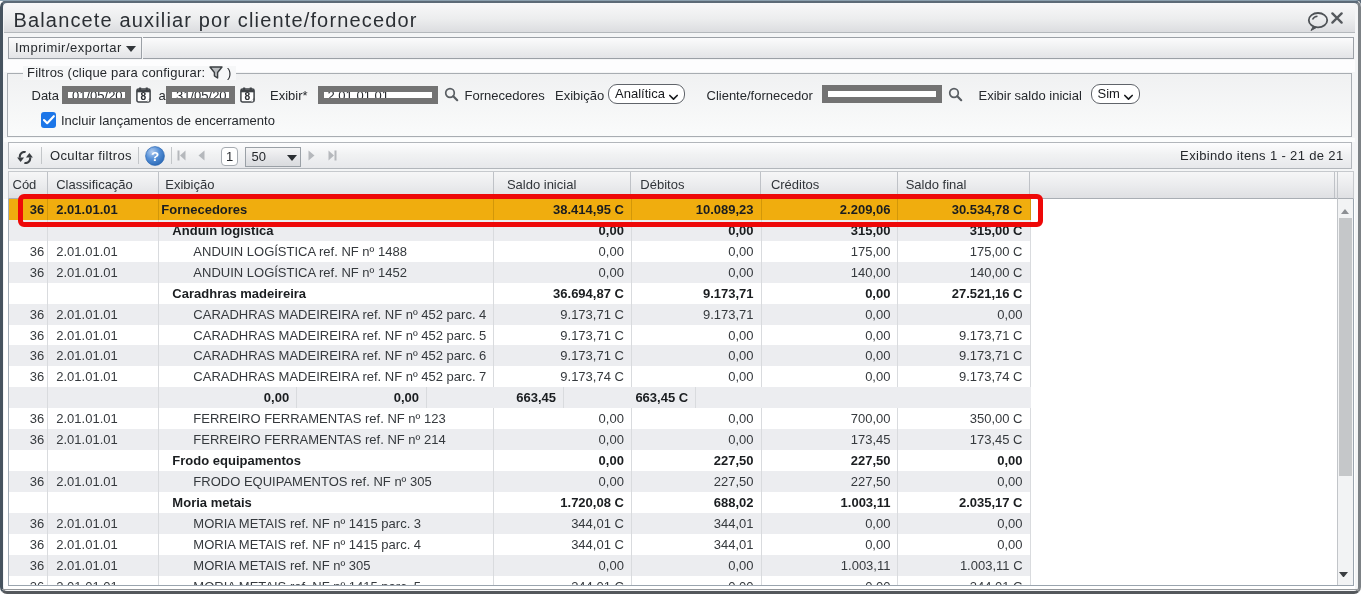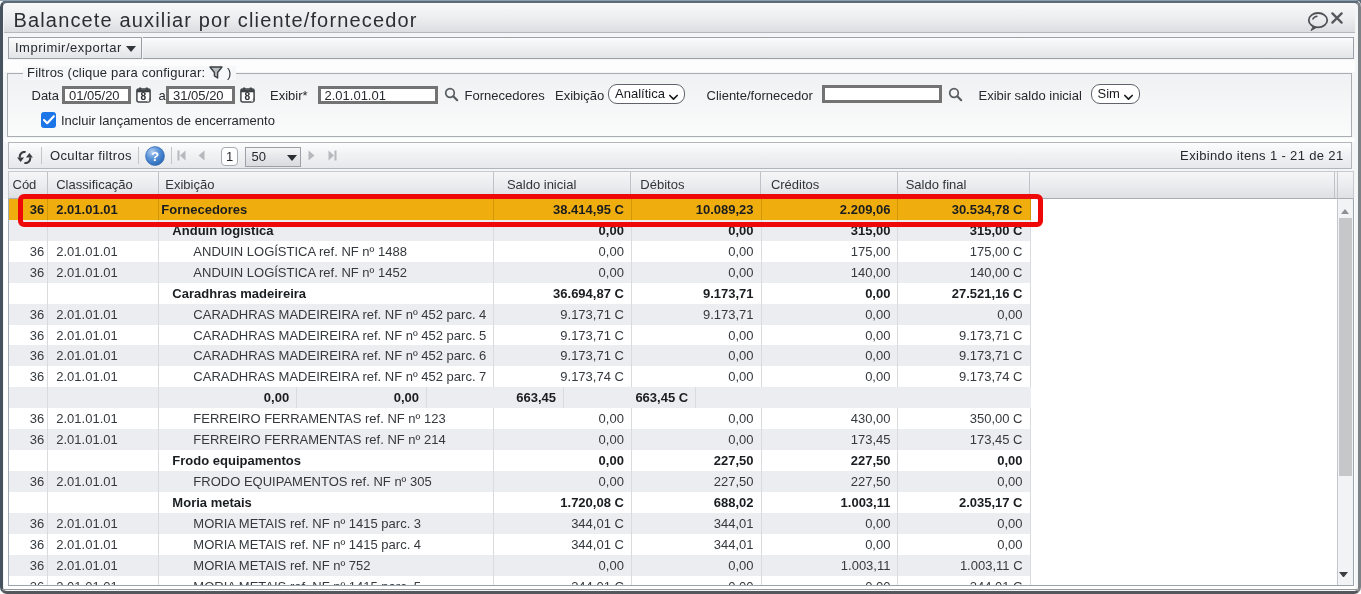--- a/index.html
+++ b/index.html
@@ -21,21 +21,21 @@
 
 #mbtn{position:absolute;left:8px;top:37px;width:134px;height:22px;border:1px solid #9ba0a6;
  background:linear-gradient(#fbfbfc,#eff0f1 50%,#e3e4e7);font-size:13px;letter-spacing:0.5px;color:#26292d;line-height:20px;padding-left:6px}
 #mbar{position:absolute;left:143px;top:37px;width:1210.7px;height:22px;border:1px solid #9ba0a6;border-left:none;
  background:linear-gradient(#fbfbfc,#eff0f1 50%,#e3e4e7)}
 #mbtn .dn{position:absolute;left:117px;top:8px;width:0;height:0;border:5px solid transparent;border-top:6px solid #33373b}
 
 #fset{position:absolute;left:7px;top:72.5px;width:1345px;height:64.5px;border:1px solid #a8adb2;background:linear-gradient(#f0f1f2,#fafbfb)}
 #fleg{position:absolute;left:23px;top:66px;height:14px;background:#f6f7f8;padding:0 4px;font-size:13px;letter-spacing:0.2px;color:#26292d;line-height:14px}
 .flbl{position:absolute;font-size:13px;color:#26292d;line-height:15px}
-.fin{position:absolute;height:18px;border:3px solid #737373;background:#fff;font-size:13px;color:#26292d;line-height:16px;padding:0 0 0 4px;font-family:"Liberation Sans",sans-serif;outline:none}
+.fin{position:absolute;height:18px;border:6px solid #737373;background:#fff;font-size:13px;color:#26292d;line-height:16px;padding:0 0 0 4px;font-family:"Liberation Sans",sans-serif;outline:none}
 .fsel{position:absolute;height:20px;border:1px solid #60646a;background:#fff;border-radius:9px;font-size:13px;color:#17191c;line-height:18px;padding-left:6px}
 .fsel .ch{position:absolute;top:7px;width:9px;height:9px}
 
 #cbx{position:absolute;left:40.5px;top:112px;width:15.5px;height:15.5px;background:#1c76e8;border-radius:3px}
 
 #tb2{position:absolute;left:8px;top:142px;width:1343.5px;height:26.5px;border:1px solid #b2b6bb;
  background:linear-gradient(#fdfdfe,#f1f2f3 45%,#e7e8eb)}
 #tb2 .sep{position:absolute;top:4px;width:1px;height:17px;background:#c3c6c9}
 #tb2 .txt{position:absolute;font-size:13px;letter-spacing:0.35px;color:#26292d;top:5px}
 .parr{position:absolute;top:7px}
@@ -286,21 +286,21 @@
         <div class="c n de">0,00</div>
         <div class="c n cr">663,45</div>
         <div class="c n sf">663,45 C</div>
       </div>
 <div class="row w">
         <div class="c cod">36</div>
         <div class="c cla">2.01.01.01</div>
         <div class="c des l3">FERREIRO FERRAMENTAS ref. NF nº 123</div>
         <div class="c n si">0,00</div>
         <div class="c n de">0,00</div>
-        <div class="c n cr">430,00</div>
+        <div class="c n cr">700,00</div>
         <div class="c n sf">350,00 C</div>
       </div>
 <div class="row alt">
         <div class="c cod">36</div>
         <div class="c cla">2.01.01.01</div>
         <div class="c des l3">FERREIRO FERRAMENTAS ref. NF nº 214</div>
         <div class="c n si">0,00</div>
         <div class="c n de">0,00</div>
         <div class="c n cr">173,45</div>
         <div class="c n sf">173,45 C</div>
@@ -346,21 +346,21 @@
         <div class="c cla">2.01.01.01</div>
         <div class="c des l3">MORIA METAIS ref. NF nº 1415 parc. 4</div>
         <div class="c n si">344,01 C</div>
         <div class="c n de">344,01</div>
         <div class="c n cr">0,00</div>
         <div class="c n sf">0,00</div>
       </div>
 <div class="row alt">
         <div class="c cod">36</div>
         <div class="c cla">2.01.01.01</div>
-        <div class="c des l3">MORIA METAIS ref. NF nº 752</div>
+        <div class="c des l3">MORIA METAIS ref. NF nº 305</div>
         <div class="c n si">0,00</div>
         <div class="c n de">0,00</div>
         <div class="c n cr">1.003,11</div>
         <div class="c n sf">1.003,11 C</div>
       </div>
 <div class="row w">
         <div class="c cod">36</div>
         <div class="c cla">2.01.01.01</div>
         <div class="c des l3">MORIA METAIS ref. NF nº 1415 parc. 5</div>
         <div class="c n si">344,01 C</div>

